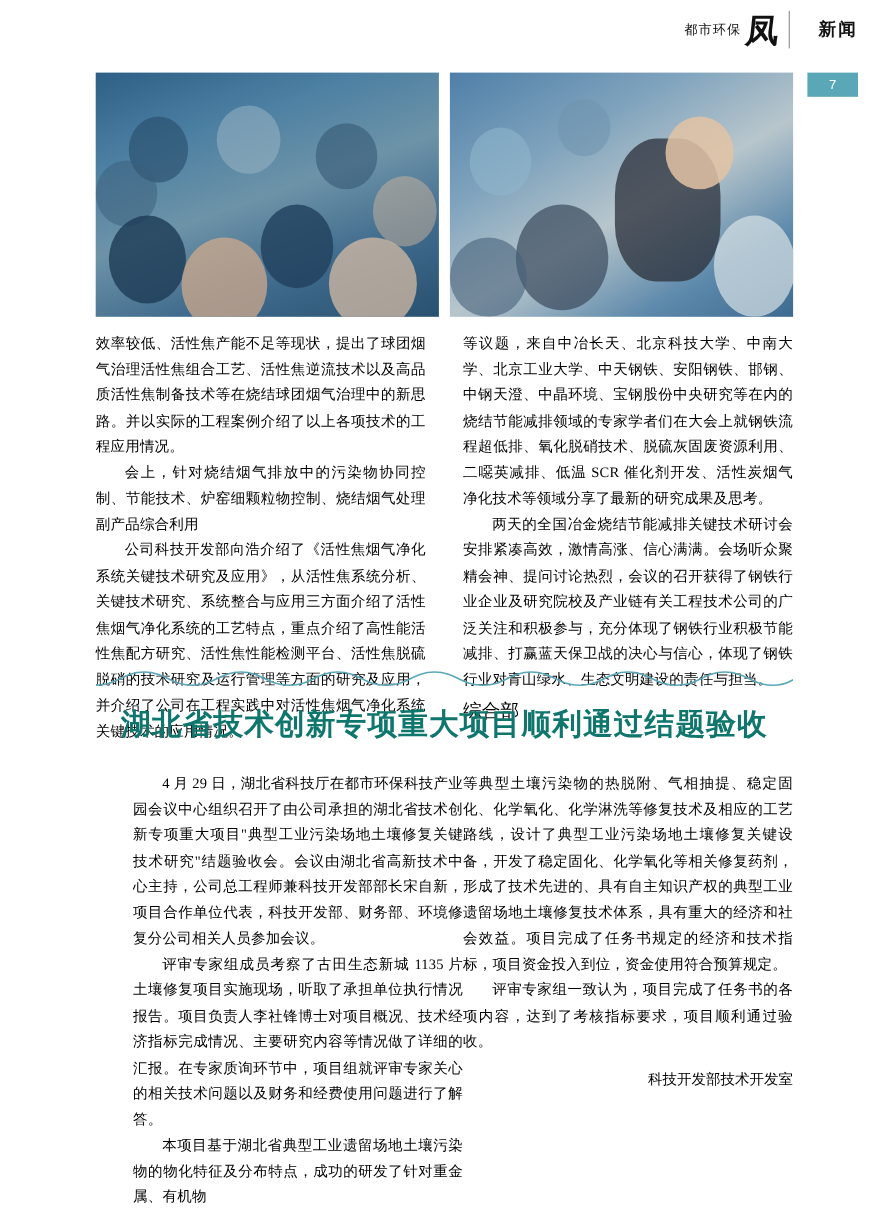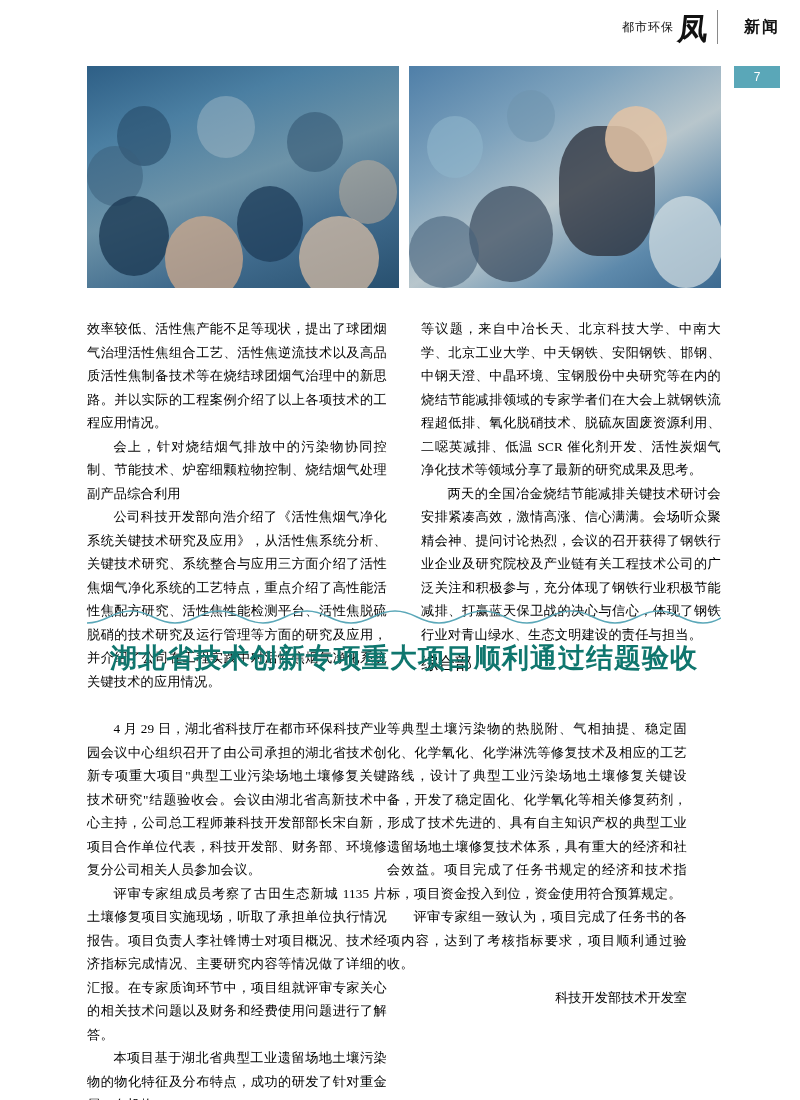--- a/index.html
+++ b/index.html
@@ -131,21 +131,20 @@
   .top-body {
     position: absolute;
     left: 83px;
     top: 300px;
     width: 634px;
     display: flex;
     justify-content: space-between;
   }
   .col {
     width: 300px;
-    margin-top: 17px;
   }
   .col p {
     margin: 0 0 0 0;
     font-size: 13.2px;
     line-height: 23.5px;
     text-align: justify;
     text-justify: inter-ideograph;
     letter-spacing: 0.2px;
   }
   .col p.indent { text-indent: 2em; }
@@ -177,21 +176,21 @@
     letter-spacing: 1px;
     color: #0f766e;
     font-family: "Liberation Serif", serif;
   }
   .article2-body {
     position: absolute;
     left: 83px;
     top: 700px;
     width: 634px;
     display: flex;
-    justify-content: flex-start;
+    justify-content: flex-end;
   }
   .sign2 {
     margin-top: 10px;
     font-size: 13.2px;
     text-align: right;
     line-height: 23.5px;
   }
 </style>
 </head>
 <body>

